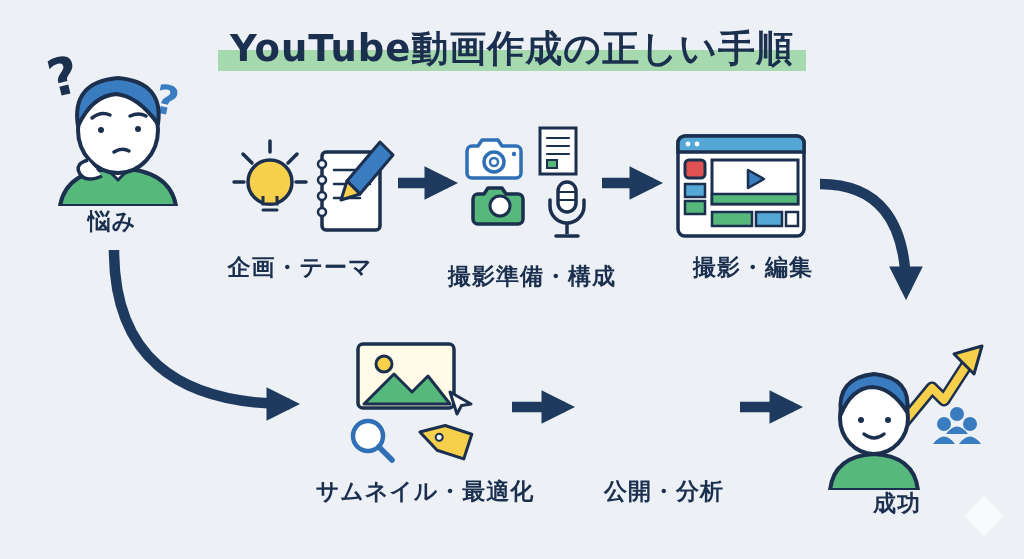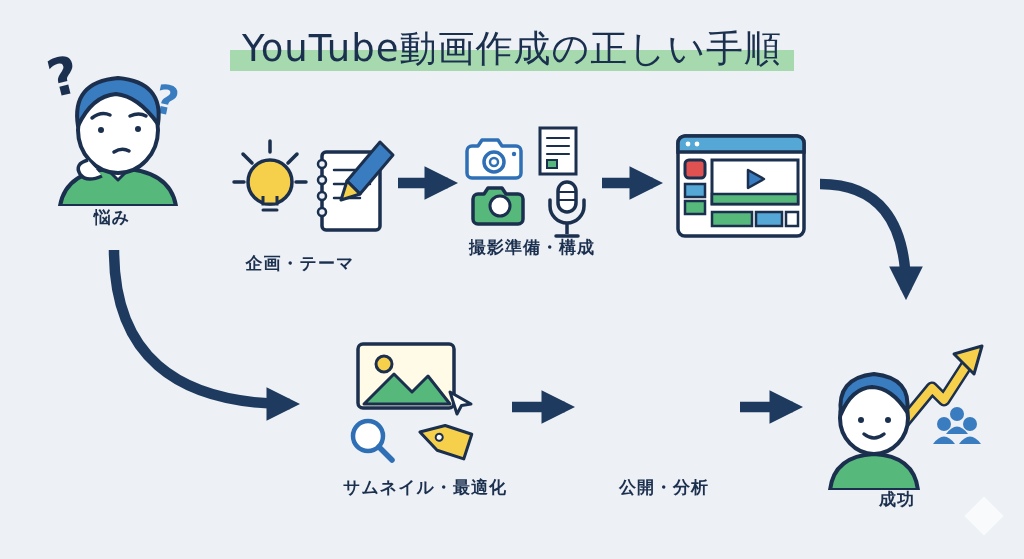--- a/index.html
+++ b/index.html
@@ -5,28 +5,28 @@
   * { margin:0; padding:0; box-sizing:border-box; }
   html,body { background:#dfe3e8; }
   body { font-family:"DejaVu Sans","Liberation Sans",sans-serif; }
   .canvas {
     position:relative; width:1024px; height:559px;
     background:#edf0f4; overflow:hidden; margin:0 auto;
   }
   .arrows { position:absolute; left:0; top:0; width:1024px; height:559px; }
   .title-wrap { position:absolute; top:26px; left:0; width:100%; text-align:center; }
   .title {
-    display:inline-block; font-size:37px; font-weight:400; color:#1b2f4e;
+    display:inline-block; font-size:37px; font-weight:700; color:#1b2f4e;
     letter-spacing:1px; padding:0 12px; line-height:1.25;
     background:linear-gradient(to bottom, transparent 52%, #a6d9ae 52%, #a6d9ae 97%, transparent 97%);
   }
   .node { position:absolute; }
   .label {
     position:absolute; transform:translateX(-50%); white-space:nowrap;
-    font-weight:800; color:#1b2f4e; font-size:17px; letter-spacing:1px;
+    font-weight:800; color:#1b2f4e; font-size:23px; letter-spacing:1px;
   }
   .diamond {
     position:absolute; left:970px; top:502px; width:28px; height:28px;
     background:#f8fafc; transform:rotate(45deg);
   }
 </style>
 </head>
 <body>
 
 <div class="canvas">
@@ -113,39 +113,40 @@
       <path d="M28 62 h14 l4 6 h12 a5 5 0 0 1 5 5 v20 a5 5 0 0 1 -5 5 H18 a5 5 0 0 1 -5 -5 V73 a5 5 0 0 1 5 -5 h6 Z" fill="#57b87b" stroke="#1b2f4e" stroke-width="3.5" stroke-linejoin="round"></path>
       <circle cx="40" cy="80" r="10" fill="#ffffff" stroke="#1b2f4e" stroke-width="3"></circle>
       <rect x="98" y="56" width="18" height="30" rx="9" fill="#ffffff" stroke="#1b2f4e" stroke-width="3.5"></rect>
       <line x1="99" y1="66" x2="115" y2="66" stroke="#1b2f4e" stroke-width="2"></line>
       <line x1="99" y1="74" x2="115" y2="74" stroke="#1b2f4e" stroke-width="2"></line>
       <path d="M90 74 v6 a17 17 0 0 0 34 0 v-6" fill="none" stroke="#1b2f4e" stroke-width="3.5" stroke-linecap="round"></path>
       <line x1="107" y1="97" x2="107" y2="108" stroke="#1b2f4e" stroke-width="3.5"></line>
       <line x1="96" y1="110" x2="118" y2="110" stroke="#1b2f4e" stroke-width="3.5" stroke-linecap="round"></line>
     </svg>
   </div>
-  <div class="label" style="left:532px; top:236px;">撮影準備・構成</div>
+  <div class="label" style="left:532px; top:261px;">撮影準備・構成</div>
 
   <div class="node" style="left:676px; top:134px;">
     <svg viewBox="0 0 130 104" width="130" height="104">
       <rect x="2" y="2" width="126" height="100" rx="7" fill="#ffffff" stroke="#1b2f4e" stroke-width="3.5"></rect>
       <path d="M2 9 a7 7 0 0 1 7 -7 h112 a7 7 0 0 1 7 7 v9 H2 Z" fill="#55a7d6" stroke="#1b2f4e" stroke-width="3.5"></path>
       <circle cx="12" cy="10" r="2.4" fill="#ffffff"></circle>
       <circle cx="21" cy="10" r="2.4" fill="#ffffff"></circle>
       <rect x="9" y="26" width="20" height="18" rx="4" fill="#e05252" stroke="#1b2f4e" stroke-width="3"></rect>
       <rect x="9" y="50" width="20" height="13" fill="#55a7d6" stroke="#1b2f4e" stroke-width="2.5"></rect>
       <rect x="9" y="67" width="20" height="13" fill="#57b87b" stroke="#1b2f4e" stroke-width="2.5"></rect>
       <rect x="36" y="26" width="86" height="44" fill="#ffffff" stroke="#1b2f4e" stroke-width="3"></rect>
       <path d="M72 36 l16 9 -16 9 Z" fill="#3a7cc0" stroke="#1b2f4e" stroke-width="2.5" stroke-linejoin="round"></path>
       <rect x="36" y="60" width="86" height="10" fill="#57b87b" stroke="#1b2f4e" stroke-width="2.5"></rect>
       <rect x="36" y="78" width="40" height="14" fill="#57b87b" stroke="#1b2f4e" stroke-width="2.5"></rect>
       <rect x="80" y="78" width="26" height="14" fill="#55a7d6" stroke="#1b2f4e" stroke-width="2.5"></rect>
       <rect x="110" y="78" width="12" height="14" fill="#ffffff" stroke="#1b2f4e" stroke-width="2.5"></rect>
     </svg>
   </div>
+  <div class="label" style="left:753px; top:252px;">撮影・編集</div>
 
   <div class="node" style="left:332px; top:340px;">
     <svg viewBox="0 0 168 126" width="168" height="126">
       <rect x="26" y="4" width="96" height="64" rx="5" fill="#fffbe6" stroke="#1b2f4e" stroke-width="3.5"></rect>
       <circle cx="52" cy="24" r="8" fill="#f6cf4b" stroke="#1b2f4e" stroke-width="3"></circle>
       <path d="M32 64 L62 34 L80 52 L96 36 L118 64 Z" fill="#57b87b" stroke="#1b2f4e" stroke-width="3" stroke-linejoin="round"></path>
       <path d="M118 52 l7 22 4.5 -8.5 9.5 -1.5 Z" fill="#ffffff" stroke="#1b2f4e" stroke-width="3" stroke-linejoin="round"></path>
       <circle cx="36" cy="96" r="15" fill="#ffffff" stroke="#2f6fb5" stroke-width="4.5"></circle>
       <line x1="47" y1="107" x2="60" y2="120" stroke="#2f6fb5" stroke-width="5.5" stroke-linecap="round"></line>
       <g transform="rotate(18 112 102)">

